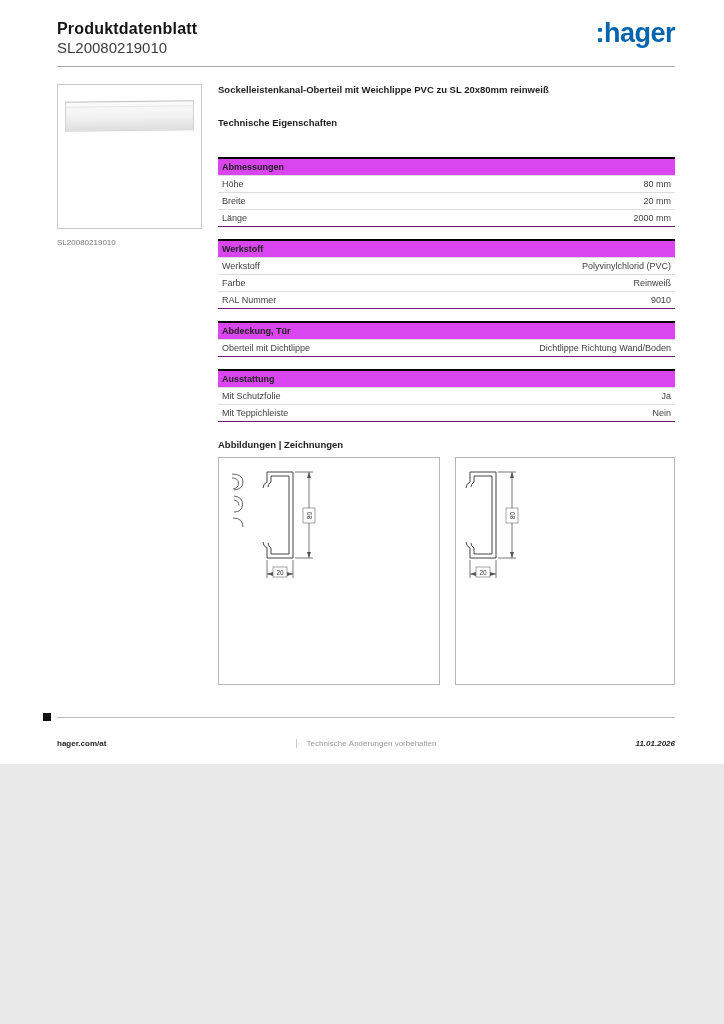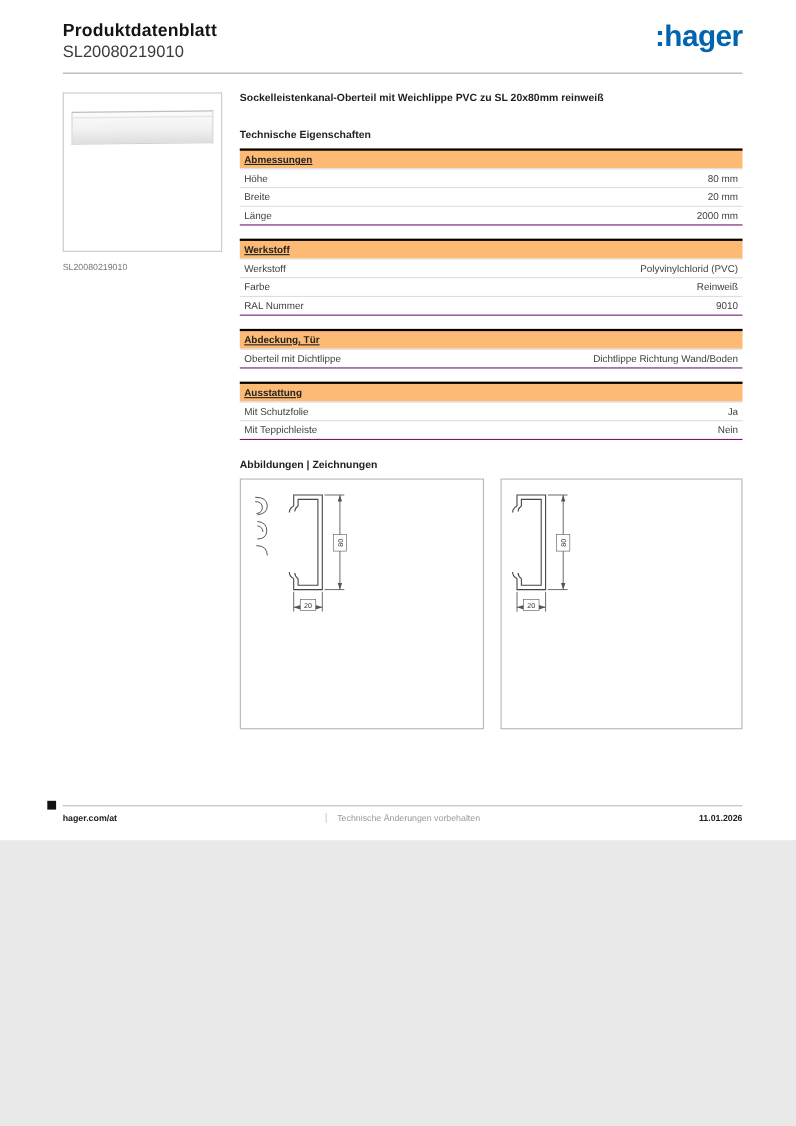--- a/index.html
+++ b/index.html
@@ -20,41 +20,41 @@
   .image-box { width:145px; height:145px; border:1px solid #c8c8c8; position:relative; background:#fff; }
   .skirting-board { position:absolute; left:7px; right:7px; top:16px; height:30px;
      background:linear-gradient(180deg,#fbfbfb 0%,#f1f1f1 55%,#dedede 100%);
      border:1px solid #d2d2d2; border-top-color:#bdbdbd; transform:skewY(-0.6deg); }
   .skirting-board::after { content:""; position:absolute; left:0; right:0; top:4px; height:1px; background:#e4e4e4; }
   .image-caption { margin-top:9px; font-size:8px; color:#777; }
   .right-col { flex:1 1 auto; min-width:0; }
 
   
   .product-title { font-size:9.5px; font-weight:700; color:#1e1e1e; margin-bottom:22px; }
-  .tech-heading { font-size:9.5px; font-weight:700; color:#1e1e1e; margin-bottom:7px; }
+  .tech-heading { font-size:9.5px; font-weight:700; color:#1e1e1e; margin-bottom:29px; }
   .group { margin-bottom:12px; }
-  .group-title { border-top:2px solid #000; background:#fdba74; font-size:9px; font-weight:700; color:#222; padding:3px 4px;text-decoration:underline; }
+  .group-title { border-top:2px solid #000; background:#d946ef; font-size:9px; font-weight:700; color:#222; padding:3px 4px; }
   .spec-row { display:flex; justify-content:space-between; align-items:flex-end; border-top:1px solid #dddddd; padding:3px 4px; font-size:9px; color:#3f3f3f; }
   .group .spec-row:last-child { border-bottom:1px solid #701a75; }
   .spec-value { text-align:right; white-space:nowrap;padding-left:30px; }
 
   
   .drawings-heading { font-size:9.5px; font-weight:700; color:#1e1e1e; margin:17px 0 7px; }
   .drawing-boxes { display:flex; gap:15px; }
   .drawing-box { width:222px; height:228px; border:1px solid #b5b5b5; background:#fff; }
   .drawing-box svg { display:block; }
 
   
   .footer { position:absolute; left:0; right:0; bottom:16px; }
   .footer-rule { position:absolute; left:57px; right:49px; top:0; height:1px; background:#bbbbbb; }
   .footer-square { position:absolute; left:43px; top:-4px; width:8px; height:8px; background:#111; }
-  .footer-row { display:flex; align-items:baseline; padding:7px 49px 0 57px; font-size:8px; }
+  .footer-row { display:flex; align-items:baseline; padding:22px 49px 0 57px; font-size:8px; }
   .footer-left { flex:1 1 0; font-weight:700; color:#222; }
   .footer-center { flex:0 0 auto; color:#9a9a9a; border-left:1px solid #cccccc; padding-left:10px; }
-  .footer-right { flex:1 1 0; font-weight:700; color:#222; text-align:right; }
+  .footer-right { flex:1 1 0; font-weight:700; color:#222; text-align:right;font-style:italic; }
 </style>
 </head>
 <body>
 
 <div class="page">
 
   <div class="header">
     <div>
       <div class="doc-title">Produktdatenblatt</div>
       <div class="doc-subtitle">SL20080219010</div>

